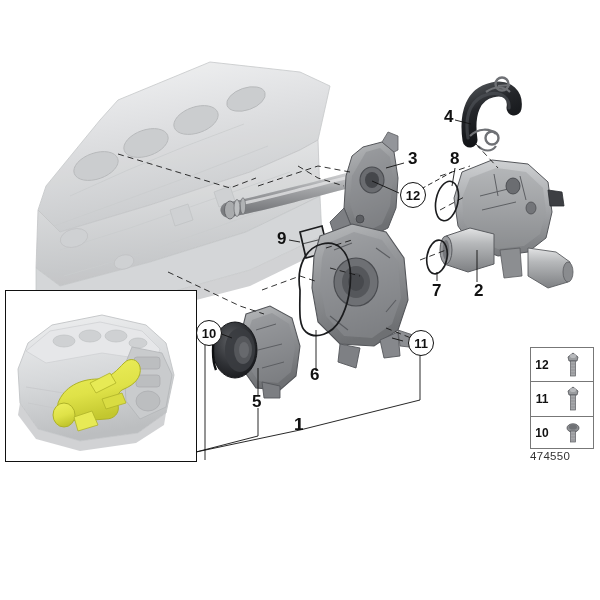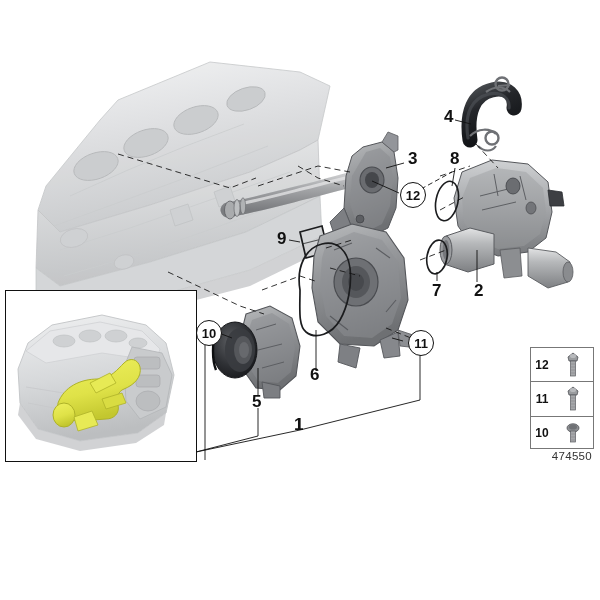--- a/index.html
+++ b/index.html
@@ -21,21 +21,21 @@
   #inset svg{display:block;width:100%;height:100%;}
 
   
   #legend{position:absolute;left:530px;top:347px;width:62px;height:100px;
           border:1px solid #777;background:#fff;}
   .legend-row{position:relative;height:33.33%;border-bottom:1px solid #777;
               display:flex;align-items:center;}
   .legend-row:last-child{border-bottom:none;}
   .legend-num{width:22px;text-align:center;font-weight:bold;font-size:12px;color:#111;}
   .legend-ico{flex:1;display:flex;align-items:center;justify-content:center;}
-  #legend-ref{position:absolute;left:530px;top:450px;width:62px;text-align:right;
+  #legend-ref{position:absolute;left:530px;top:450px;width:62px;text-align:left;
               font-size:11.5px;color:#333;letter-spacing:.3px;}
 
   
   #footer{position:absolute;left:0;top:520px;width:600px;height:80px;background:#fff;}
 </style>
 </head>
 <body>
 
 <div id="page">
 

